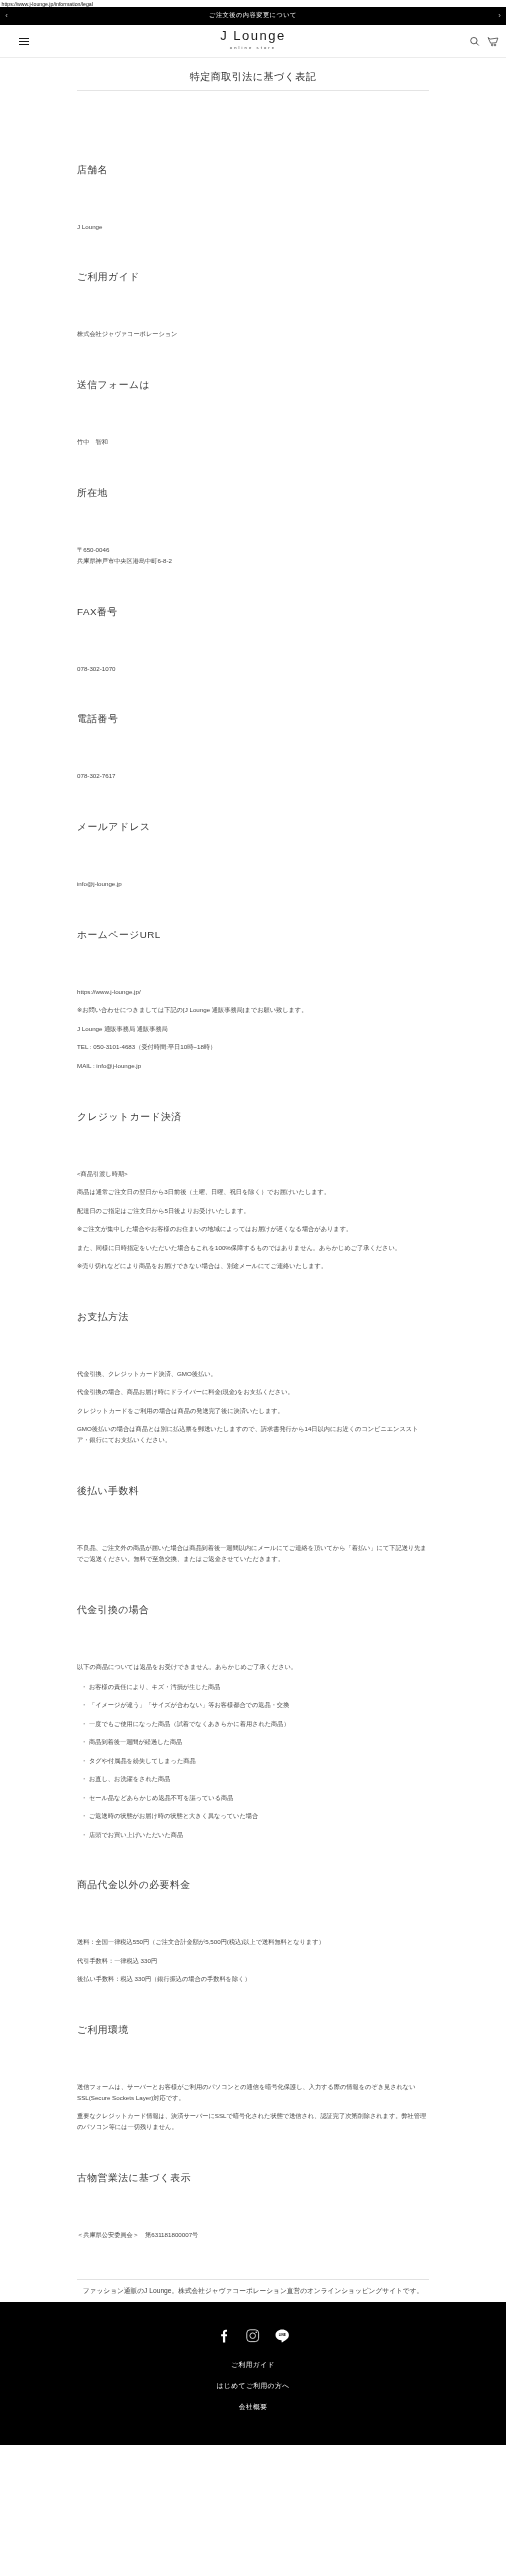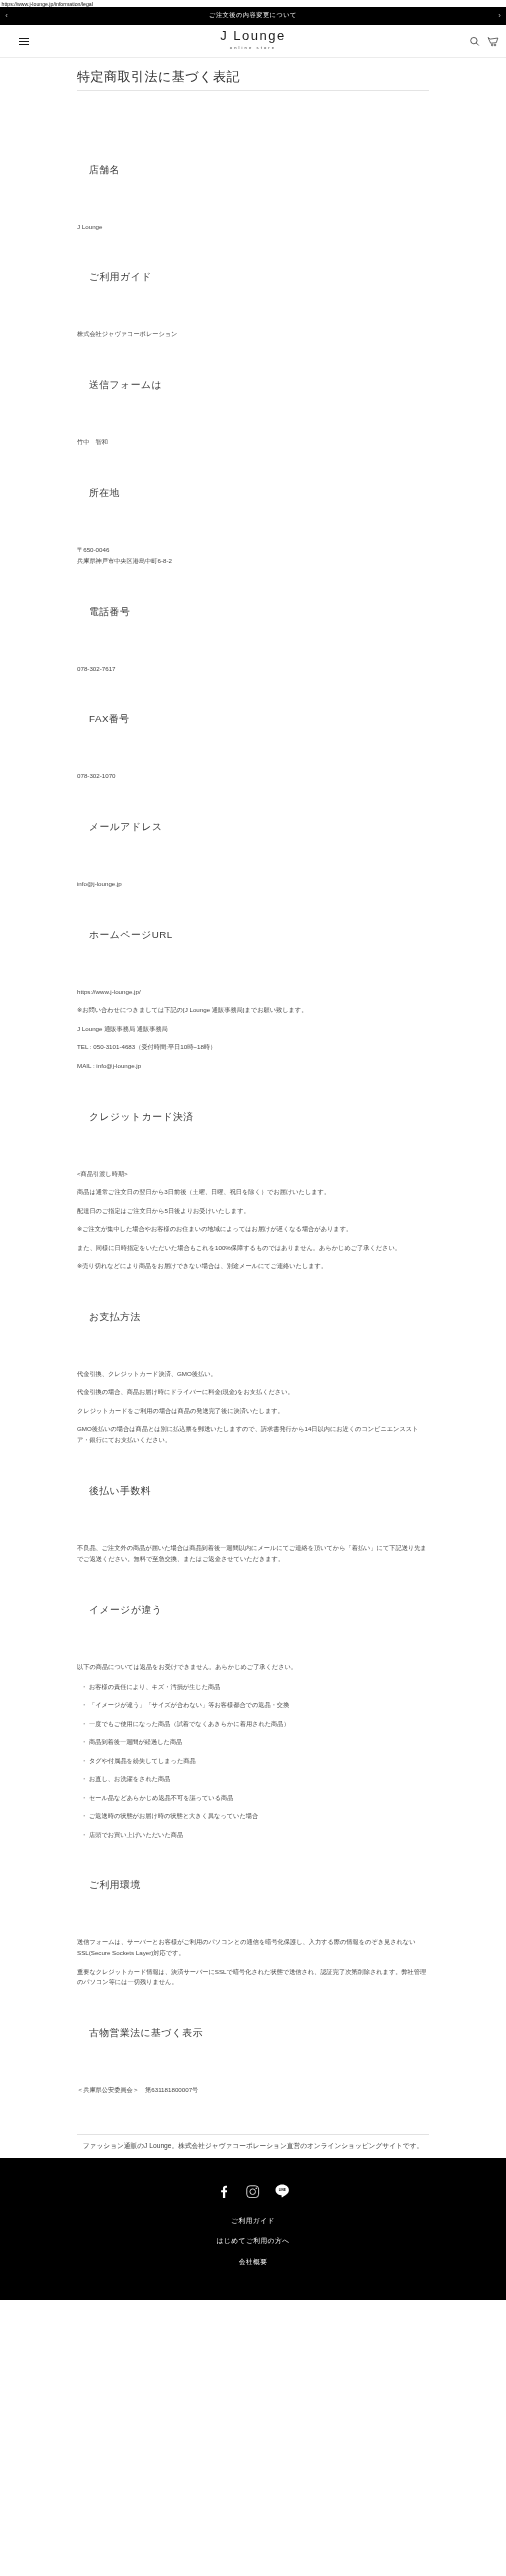--- a/index.html
+++ b/index.html
@@ -20,24 +20,24 @@
   .burger{position:absolute;left:18.5px;top:13px;width:10.3px;height:7.2px;display:flex;flex-direction:column;justify-content:space-between;cursor:pointer;}
   .burger span{display:block;height:1px;background:#1a1a1a;}
   .logo{position:absolute;left:0;right:0;top:4.6px;text-align:center;cursor:pointer;}
   .logo-title{font-size:13px;line-height:14.4px;letter-spacing:1.5px;color:#1d1d1d;font-weight:400;}
   .logo-sub{font-size:4.1px;letter-spacing:2.1px;color:#3a3a3a;margin-top:1.5px;}
   .hicons{position:absolute;right:8.2px;top:11.3px;display:flex;gap:6.7px;align-items:center;}
   .hicon{width:11.3px;height:11.3px;cursor:pointer;}
   .hicon svg{display:block;}
   
   main{width:352px;margin:0 auto;}
-  .page-title{margin:13.4px 0 0;font-size:13px;font-weight:400;color:#2e2e2e;letter-spacing:0.5px;line-height:11.3px;}
+  .page-title{margin:13.4px 0 0;text-align:center;font-size:10px;font-weight:400;color:#2e2e2e;letter-spacing:0.5px;line-height:11.3px;}
   .title-divider{border:0;border-top:0.5px solid #e4e4e4;margin:7.2px 0 72px;}
   .section{margin:0 0 38px;}
-  .section-heading{font-size:9.8px;font-weight:400;color:#3a3a3a;letter-spacing:0.5px;line-height:14px;margin:0 12px 45px;}
+  .section-heading{font-size:9.8px;font-weight:400;color:#3a3a3a;letter-spacing:0.5px;line-height:14px;margin:0 0 45px;}
   .para{font-size:6.2px;color:#474747;line-height:10.8px;margin:0 0 7.7px;white-space:pre-line;}
   .bullets{margin:9.3px 0 0;padding:0 0 0 4.1px;list-style:none;}
   .bullets li{font-size:6.2px;color:#474747;line-height:10.8px;margin:0 0 7.7px;}
   .bullets li::before{content:"・ ";}
   
   .footer-divider{border:0;border-top:0.5px solid #e2e2e2;width:352px;margin:28px auto 6.2px;}
   .tagline{text-align:center;font-size:6.7px;color:#3d3d3d;line-height:10.3px;margin:0 0 6.2px;}
   .black-footer{background:#000;color:#fff;padding:25px 0 23px;text-align:center;}
   .socials{display:flex;justify-content:center;align-items:center;gap:13.4px;height:17.5px;margin-bottom:15.5px;}
   .social{width:15.5px;height:15.5px;display:flex;align-items:center;justify-content:center;cursor:pointer;}
@@ -109,30 +109,30 @@
 
   <section class="section">
     <h2 class="section-heading">所在地</h2>
     <div class="section-body">
           <p class="para">〒650-0046
 兵庫県神戸市中央区港島中町6-8-2</p>
         </div>
   </section>
 
   <section class="section">
+    <h2 class="section-heading">FAX番号</h2>
+    <div class="section-body">
+          <p class="para">078-302-1070</p>
+        </div>
+  </section>
+
+  <section class="section">
     <h2 class="section-heading">電話番号</h2>
     <div class="section-body">
           <p class="para">078-302-7617</p>
-        </div>
-  </section>
-
-  <section class="section">
-    <h2 class="section-heading">FAX番号</h2>
-    <div class="section-body">
-          <p class="para">078-302-1070</p>
         </div>
   </section>
 
   <section class="section">
     <h2 class="section-heading">メールアドレス</h2>
     <div class="section-body">
           <p class="para">info@j-lounge.jp</p>
         </div>
   </section>
 
@@ -170,38 +170,46 @@
   </section>
 
   <section class="section">
     <h2 class="section-heading">後払い手数料</h2>
     <div class="section-body">
           <p class="para">不良品、ご注文外の商品が届いた場合は商品到着後一週間以内にメールにてご連絡を頂いてから「着払い」にて下記送り先までご返送ください。無料で至急交換、またはご返金させていただきます。</p>
         </div>
   </section>
 
   <section class="section">
-    <h2 class="section-heading">イメージが違う</h2>
+    <h2 class="section-heading">代金引換の場合</h2>
     <div class="section-body">
           <p class="para">以下の商品については返品をお受けできません。あらかじめご了承ください。</p>
           <ul class="bullets">
             <li>お客様の責任により、キズ・汚損が生じた商品</li>
             <li>「イメージが違う」「サイズが合わない」等お客様都合での返品・交換</li>
             <li>一度でもご使用になった商品（試着でなくあきらかに着用された商品）</li>
             <li>商品到着後一週間が経過した商品</li>
             <li>タグや付属品を紛失してしまった商品</li>
             <li>お直し、お洗濯をされた商品</li>
             <li>セール品などあらかじめ返品不可を謳っている商品</li>
             <li>ご返送時の状態がお届け時の状態と大きく異なっていた場合</li>
             <li>店頭でお買い上げいただいた商品</li>
           </ul>
         </div>
   </section>
 
 
+  <section class="section">
+    <h2 class="section-heading">商品代金以外の必要料金</h2>
+    <div class="section-body">
+          <p class="para">送料：全国一律税込550円（ご注文合計金額が5,500円(税込)以上で送料無料となります）</p>
+          <p class="para">代引手数料：一律税込 330円</p>
+          <p class="para">後払い手数料：税込 330円（銀行振込の場合の手数料を除く）</p>
+        </div>
+  </section>
 
   <section class="section">
     <h2 class="section-heading">ご利用環境</h2>
     <div class="section-body">
           <p class="para">送信フォームは、サーバーとお客様がご利用のパソコンとの通信を暗号化保護し、入力する際の情報をのぞき見されないSSL(Secure Sockets Layer)対応です。</p>
           <p class="para">重要なクレジットカード情報は、決済サーバーにSSLで暗号化された状態で送信され、認証完了次第削除されます。弊社管理のパソコン等には一切残りません。</p>
         </div>
   </section>
 
   <section class="section">

